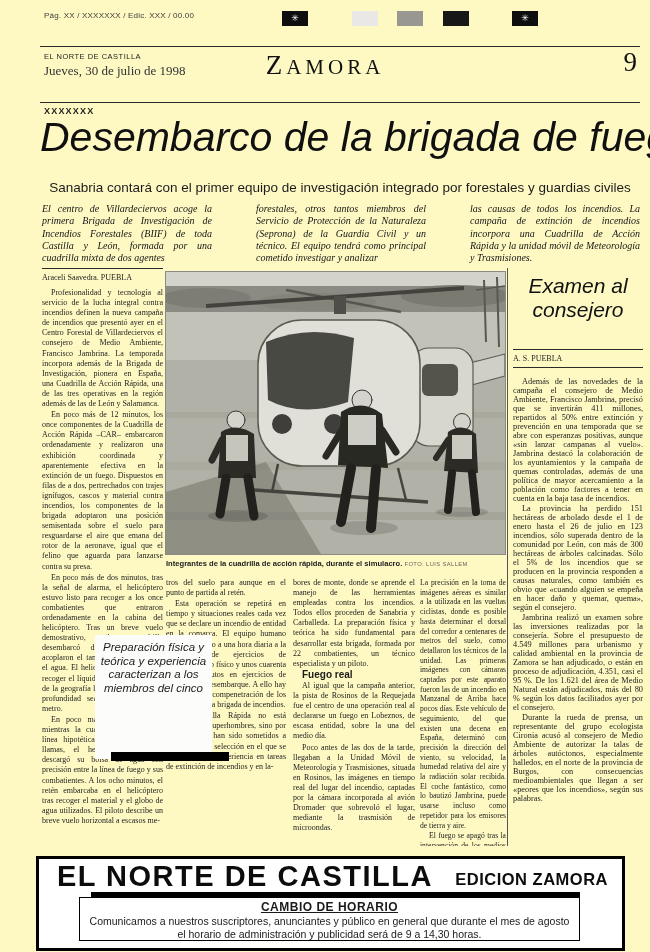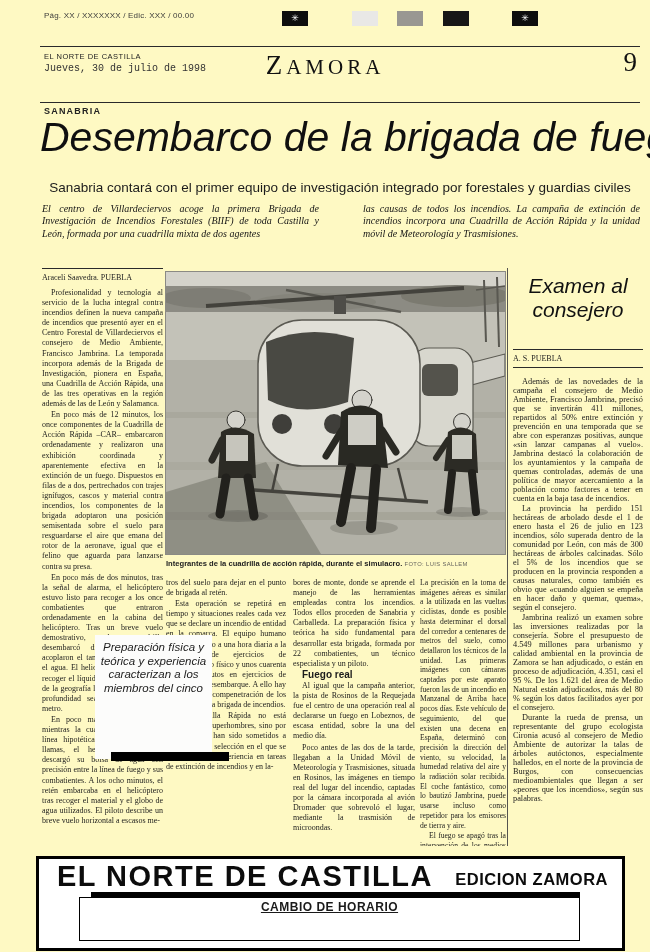--- a/index.html
+++ b/index.html
@@ -5,21 +5,21 @@
   html,body{margin:0;padding:0;background:#e8e8e6;}
   .page{position:relative;width:650px;height:952px;background:#fef9c3;color:#1a1a1a;
         font-family:"Liberation Serif",serif;overflow:hidden;margin:0 auto;}
   .abs{position:absolute;}
   .rule{background:#2a2a2a;height:1px;}
   .vrule{background:#55544f;width:1px;}
   .meta{font-family:"Liberation Sans",sans-serif;font-size:8px;color:#3d3d3b;letter-spacing:.2px;}
   .swatch{height:15px;width:26px;}
   .swatch.star{color:#fff;text-align:center;line-height:15px;font-size:9px;font-family:"DejaVu Sans",sans-serif;}
   .mast-name{font-family:"Liberation Sans",sans-serif;font-size:7.5px;letter-spacing:.5px;color:#222;}
-  .mast-date{font-family:Liberation Mono, monospace;font-size:10px;color:#333;margin-top:2px;}
+  .mast-date{font-family:Liberation Serif, serif;font-size:13px;color:#333;margin-top:2px;}
   .zamora{font-family:"Liberation Serif",serif;font-size:21px;letter-spacing:4px;text-align:center;color:#111;}
   .zamora::first-letter{font-size:27px;}
   .pagenum{font-family:"Liberation Serif",serif;font-size:27px;text-align:right;color:#111;}
   .section-label{font-family:"Liberation Sans",sans-serif;font-size:9px;font-weight:bold;letter-spacing:1.2px;color:#222;}
   .headline{font-family:"Liberation Sans",sans-serif;font-style:italic;font-size:41px;text-align:center;
             color:#101010;line-height:1.05;white-space:nowrap;}
   .deck{font-family:"Liberation Sans",sans-serif;font-size:13.5px;text-align:center;color:#1c1c1c;}
   .lead{display:flex;gap:44px;}
   .lead div{flex:1;font-style:italic;font-size:10px;line-height:12.3px;text-align:justify;color:#141414;}
   .byline{font-family:"Liberation Serif",serif;font-size:8px;color:#222;}
@@ -59,27 +59,28 @@
 
   <div class="abs rule" style="left:40px;top:46px;width:600px;"></div>
   <div class="abs" style="left:44px;top:52px;">
     <div class="mast-name">EL NORTE DE CASTILLA</div>
     <div class="mast-date">Jueves, 30 de julio de 1998</div>
   </div>
   <div class="abs zamora" style="left:225px;top:50px;width:200px;">ZAMORA</div>
   <div class="abs pagenum" style="left:595px;top:47px;width:42px;">9</div>
 
   <div class="abs rule" style="left:40px;top:102px;width:600px;"></div>
-  <div class="abs section-label" style="left:44px;top:106px;">SANABRIA</div>
+  <div class="abs section-label" style="left:44px;top:106px;">XXXXXXX</div>
 
   <h1 class="abs headline" style="left:40px;top:116px;width:600px;margin:0;font-weight:normal;">Desembarco de la brigada de fuego</h1>
   <h2 class="abs deck" style="left:40px;top:180px;width:600px;margin:0;font-weight:normal;">Sanabria contará con el primer equipo de investigación integrado por forestales y guardias civiles</h2>
 
   <div class="abs lead" style="left:42px;top:203px;width:598px;">
     <div>El centro de Villardeciervos acoge la primera Brigada de Investigación de Incendios Forestales (BIIF) de toda Castilla y León, formada por una cuadrilla mixta de dos agentes</div>
+    <div>forestales, otros tantos miembros del Servicio de Protección de la Naturaleza (Seprona) de la Guardia Civil y un técnico. El equipo tendrá como principal cometido investigar y analizar</div>
     <div>las causas de todos los incendios. La campaña de extinción de incendios incorpora una Cuadrilla de Acción Rápida y la unidad móvil de Meteorología y Trasmisiones.</div>
   </div>
 
   <div class="abs rule" style="left:42px;top:268px;width:121px;"></div>
   <div class="abs byline" style="left:42px;top:273px;width:121px;">Araceli Saavedra. PUEBLA</div>
   <div class="abs bodytext" style="left:42px;top:288px;width:121px;height:557px;">
     <p>Profesionalidad y tecnología al servicio de la lucha integral contra incendios definen la nueva campaña de incendios que presentó ayer en el Centro Forestal de Villardeciervos el consejero de Medio Ambiente, Francisco Jambrina. La temporada incorpora además de la Brigada de Investigación, pionera en España, una Cuadrilla de Acción Rápida, una de las tres operativas en la región además de las de León y Salamanca.</p>
     <p>En poco más de 12 minutos, los once componentes de la Cuadrilla de Acción Rápida –CAR– embarcaron ordenadamente y realizaron una exhibición coordinada y aparentemente efectiva en la extinción de un fuego. Dispuestos en filas de a dos, pertrechados con trajes ignífugos, cascos y material contra incendios, los componentes de la brigada adoptaron una posición semisentada sobre el suelo para resguardarse el aire que emana del rotor de la aeronave, igual que el felino que aguarda para lanzarse contra su presa.</p>
     <p>En poco más de dos minutos, tras la señal de alarma, el helicóptero estuvo listo para recoger a los once combatientes que entraron ordenadamente en la cabina del helicóptero. Tras un breve vuelo demostrativo, la cuadrilla desembarcó disciplinadamente y acoplaron el tanque para transportar el agua. El helicóptero despegó para recoger el líquido en cualquier punto de la geografía hidrográfica donde la profundidad sea de al menos un metro.</p>
     <p>En poco más de dos minutos mientras la cuadrilla formaba una línea hipotética ante el frente de llamas, el helicóptero cargó y descargó su bolsa de agua con precisión entre la línea de fuego y sus combatientes. A los ocho minutos, el retén embarcaba en el helicóptero tras recoger el material y el globo de agua utilizados. El piloto describe un breve vuelo horizontal a escasos me-</p>
@@ -146,21 +147,21 @@
     </svg>
   </figure>
   <div class="abs caption" style="left:166px;top:559px;width:345px;">
     <span>Integrantes de la cuadrilla de acción rápida, durante el simulacro.</span>
     <span class="credit">FOTO: LUIS SALLEM</span>
   </div>
 
   <div class="abs vrule" style="left:507px;top:268px;height:578px;"></div>
 
   <div class="abs bodytext" style="left:166px;top:578px;width:120px;height:268px;">
-    <p style="text-indent:0;">tros del suelo para dejar en el punto de brigada al retén.</p>
+    <p style="text-indent:0;">tros del suelo para aunque en el punto de partida al retén.</p>
     <p>Esta operación se repetirá en tiempo y situaciones reales cada vez que se declare un incendio de entidad en la comarca. El equipo humano dedica en torno a una hora diaria a la ejecución de ejercicios de mantenimiento físico y unos cuarenta y cinco minutos en ejercicios de embarque y desembarque. A ello hay que añadir la compenetración de los miembros de la brigada de incendios.</p>
     <p>La Cuadrilla Rápida no está formada por superhombres, sino por personas que han sido sometidos a un proceso de selección en el que se ha primado la experiencia en tareas de extinción de incendios y en la-</p>
   </div>
   <div class="abs bodytext" style="left:293px;top:578px;width:122px;height:268px;">
     <p style="text-indent:0;">bores de monte, donde se aprende el manejo de las herramientas empleadas contra los incendios. Todos ellos proceden de Sanabria y Carballeda. La preparación física y teórica ha sido fundamental para desarrollar esta brigada, formada por 22 combatientes, un técnico especialista y un piloto.</p>
     <p class="subhead">Fuego real</p>
     <p>Al igual que la campaña anterior, la pista de Rosinos de la Requejada fue el centro de una operación real al declararse un fuego en Lobeznos, de escasa entidad, sobre la una del medio día.</p>
     <p>Poco antes de las dos de la tarde, llegaban a la Unidad Móvil de Meteorología y Trasmisiones, situada en Rosinos, las imágenes en tiempo real del lugar del incendio, captadas por la cámara incorporada al avión Dromader que sobrevoló el lugar, mediante la trasmisión de microondas.</p>
   </div>
   <div class="abs bodytext" style="left:420px;top:578px;width:86px;height:268px;font-size:7.6px;line-height:9.7px;">
@@ -181,16 +182,17 @@
     <p>Jambrina realizó un examen sobre las inversiones realizadas por la consejería. Sobre el presupuesto de 4.549 millones para urbanismo y calidad ambiental en la provincia de Zamora se han adjudicado, o están en proceso de adjudicación, 4.351, casi el 95 %. De los 1.621 del área de Medio Natural están adjudicados, más del 80 % según los datos facilitados ayer por el consejero.</p>
     <p>Durante la rueda de prensa, un representante del grupo ecologista Cironia acusó al consejero de Medio Ambiente de autorizar la talas de árboles autóctonos, especialmente halledos, en el norte de la provincia de Burgos, con consecuencias medioambientales que llegan a ser «peores que los incendios», según sus palabras.</p>
   </div>
 
   <div class="abs ad" style="left:36px;top:856px;width:583px;height:89px;">
     <div class="abs ad-title" style="left:18px;top:1px;">EL NORTE DE CASTILLA</div>
     <div class="abs ad-edition" style="right:14px;top:11px;">EDICION ZAMORA</div>
     <div class="abs ad-bar" style="left:52px;top:33px;width:489px;height:6px;"></div>
     <div class="abs ad-inner" style="left:40px;top:38px;width:499px;height:42px;">
       <div class="notice-title">CAMBIO DE HORARIO</div>
+      <div class="notice-body">Comunicamos a nuestros suscriptores, anunciantes y público en general que durante el mes de agosto el horario de administración y publicidad será de 9 a 14,30 horas.</div>
     </div>
   </div>
 
 </div>
 
 </body></html>

